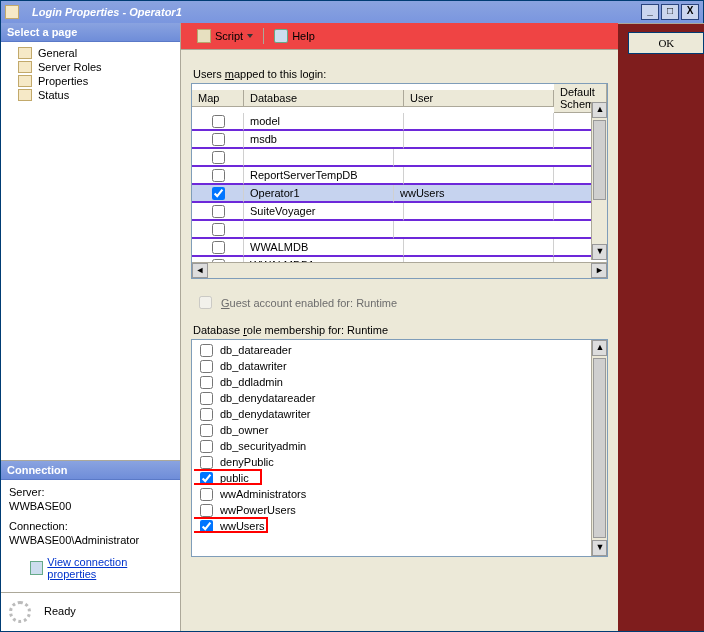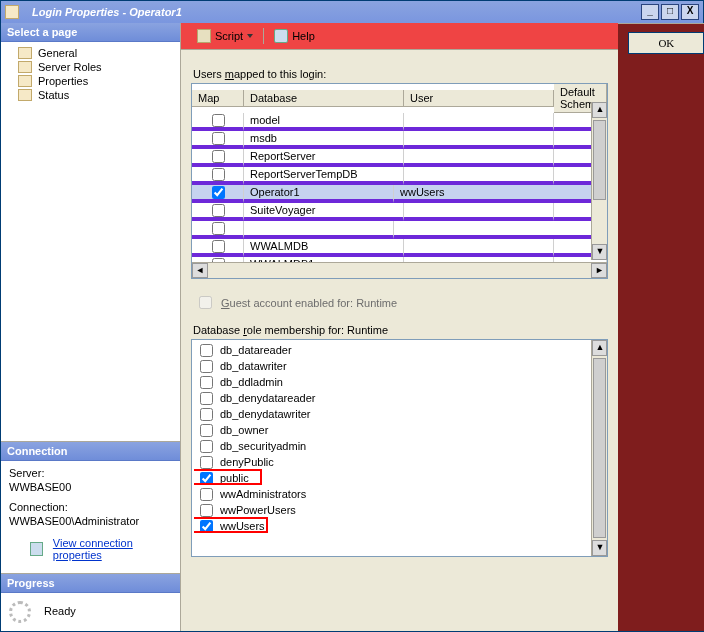--- a/index.html
+++ b/index.html
@@ -87,21 +87,21 @@
     display:inline-block;
   }
   .ico-page { background:#f6e9c7; border:1px solid #c2a96b; }
   .connbox {
     background: #fff;
     padding: 6px 8px 10px 8px;
     font-size: 11px;
     border-bottom: 1px solid #aca899;
   }
   .connbox div { margin-bottom: 2px; }
-  .linky { color:#0033cc; text-decoration: underline; cursor:pointer; display:flex; align-items:center; gap:10px;padding-left:21px;}
+  .linky { color:#0033cc; text-decoration: underline; cursor:pointer; display:flex; align-items:center; gap:4px;padding-left:21px;}
   .progressbox {
     background: #fff;
     padding: 8px;
   }
   .spinner {
     width: 22px; height: 22px; border-radius: 50%;
     border: 3px dotted #bbb; display:inline-block; vertical-align:middle;
     margin-right: 10px;
   }
 
@@ -150,21 +150,21 @@
   }
   .grid-head .gc {
     background:#ece9d8;
     border-right:1px solid #aca899;
     border-bottom:1px solid #aca899;
     padding: 2px 6px;
   }
   .grid-body { overflow:hidden; flex:1; }
   .grid-row .gc {
     border-right:1px solid #d0d0d0;
-    border-bottom:4px solid #6d28d9;
+    border-bottom:2px solid #6d28d9;
     padding: 1px 6px;
     height: 18px;
     display:flex; align-items:center;
   }
   .grid-row.sel .gc { background:#c6d3ef; }
   .gc.c-map { width: 52px; justify-content:center; }
   .gc.c-db  { width: 160px; }
   .gc.c-user{ width: 150px; }
   .gc.c-sch { flex:1; }
   .vscroll {
@@ -264,21 +264,20 @@
           <div>Server:</div>
           <div style="margin-bottom:8px;">WWBASE00</div>
           <div>Connection:</div>
           <div style="margin-bottom:10px;">WWBASE00\Administrator</div>
           <div class="linky">
             <span class="ico ico-net"></span>
             <span>View connection properties</span>
           </div>
         </div>
 
-        <div class="section-head">Progress</div>
         <div class="progressbox">
           <span class="spinner"></span>
           <span>Ready</span>
         </div>
       </div>
 
       <div class="rightcol">
         <div class="toolbar">
           <div class="tool-btn">
             <span class="ico ico-script"></span>
@@ -317,21 +316,20 @@
                   <input type="checkbox" class="chk" style="">
                 </div>
                 <div class="gc c-db">msdb</div>
                 <div class="gc c-user"></div>
                 <div class="gc c-sch"></div>
               </div>
               <div class="grid-row">
                 <div class="gc c-map">
                   <input type="checkbox" class="chk" style="">
                 </div>
-                <div class="gc c-db">ReportServer</div>
                 <div class="gc c-user"></div>
                 <div class="gc c-sch"></div>
               </div>
               <div class="grid-row">
                 <div class="gc c-map">
                   <input type="checkbox" class="chk" style="">
                 </div>
                 <div class="gc c-db">ReportServerTempDB</div>
                 <div class="gc c-user"></div>
                 <div class="gc c-sch"></div>

